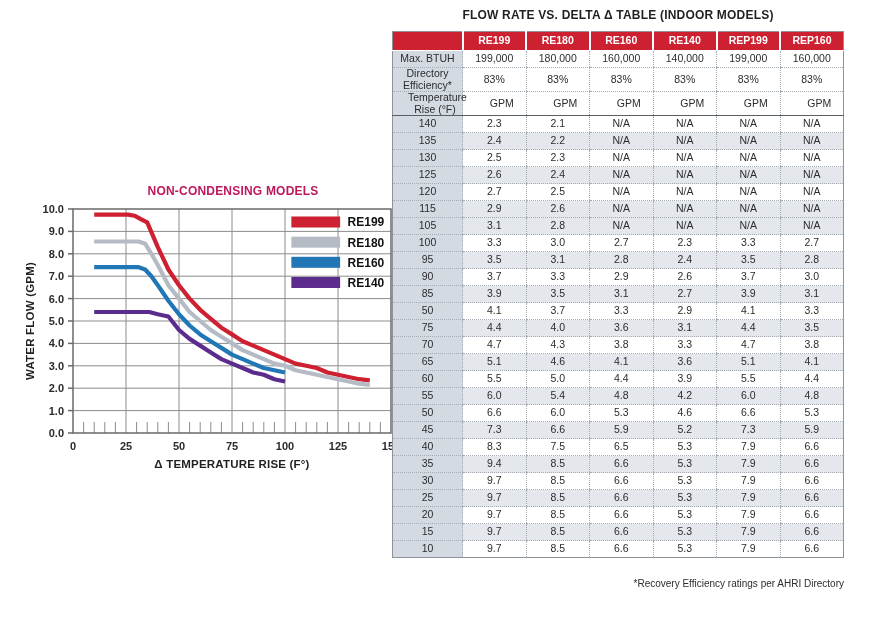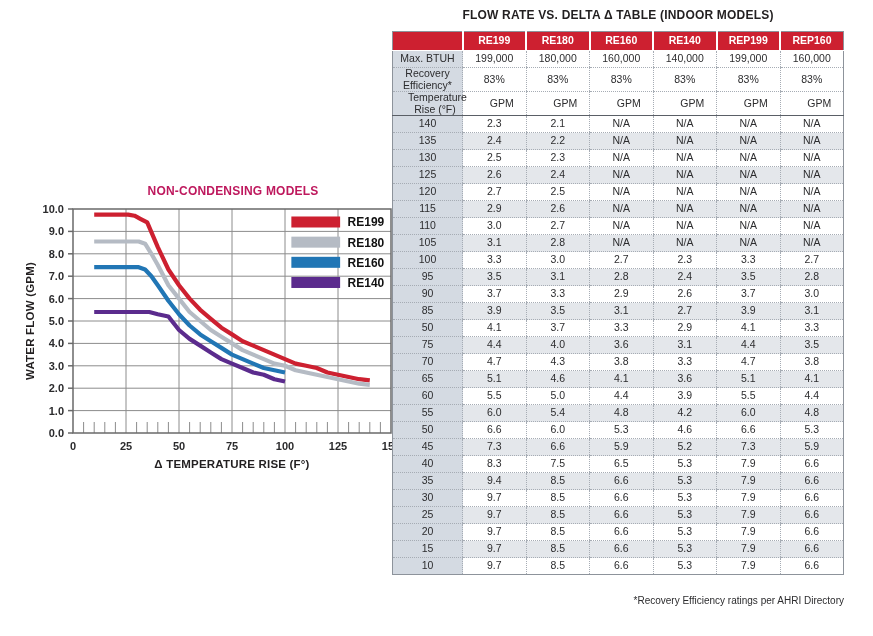--- a/index.html
+++ b/index.html
@@ -165,21 +165,21 @@
           <tr class="info-row">
             <td class="label-cell">Max. BTUH</td>
             <td>199,000</td>
             <td>180,000</td>
             <td>160,000</td>
             <td>140,000</td>
             <td>199,000</td>
             <td>160,000</td>
           </tr>
           <tr class="info-row tall">
-            <td class="label-cell">Recovery Efficiency*</td>
+            <td class="label-cell">Directory Efficiency*</td>
             <td>83%</td>
             <td>83%</td>
             <td>83%</td>
             <td>83%</td>
             <td>83%</td>
             <td>83%</td>
           </tr>
           <tr class="info-row tall gpm-row">
             <td class="label-cell">Temperature Rise (°F)</td>
             <td>GPM</td>
@@ -231,29 +231,20 @@
             <td>2.5</td>
             <td>N/A</td>
             <td>N/A</td>
             <td>N/A</td>
             <td>N/A</td>
           </tr>
           <tr class="data-row striped">
             <td class="label-cell">115</td>
             <td>2.9</td>
             <td>2.6</td>
-            <td>N/A</td>
-            <td>N/A</td>
-            <td>N/A</td>
-            <td>N/A</td>
-          </tr>
-          <tr class="data-row">
-            <td class="label-cell">110</td>
-            <td>3.0</td>
-            <td>2.7</td>
             <td>N/A</td>
             <td>N/A</td>
             <td>N/A</td>
             <td>N/A</td>
           </tr>
           <tr class="data-row striped">
             <td class="label-cell">105</td>
             <td>3.1</td>
             <td>2.8</td>
             <td>N/A</td>

